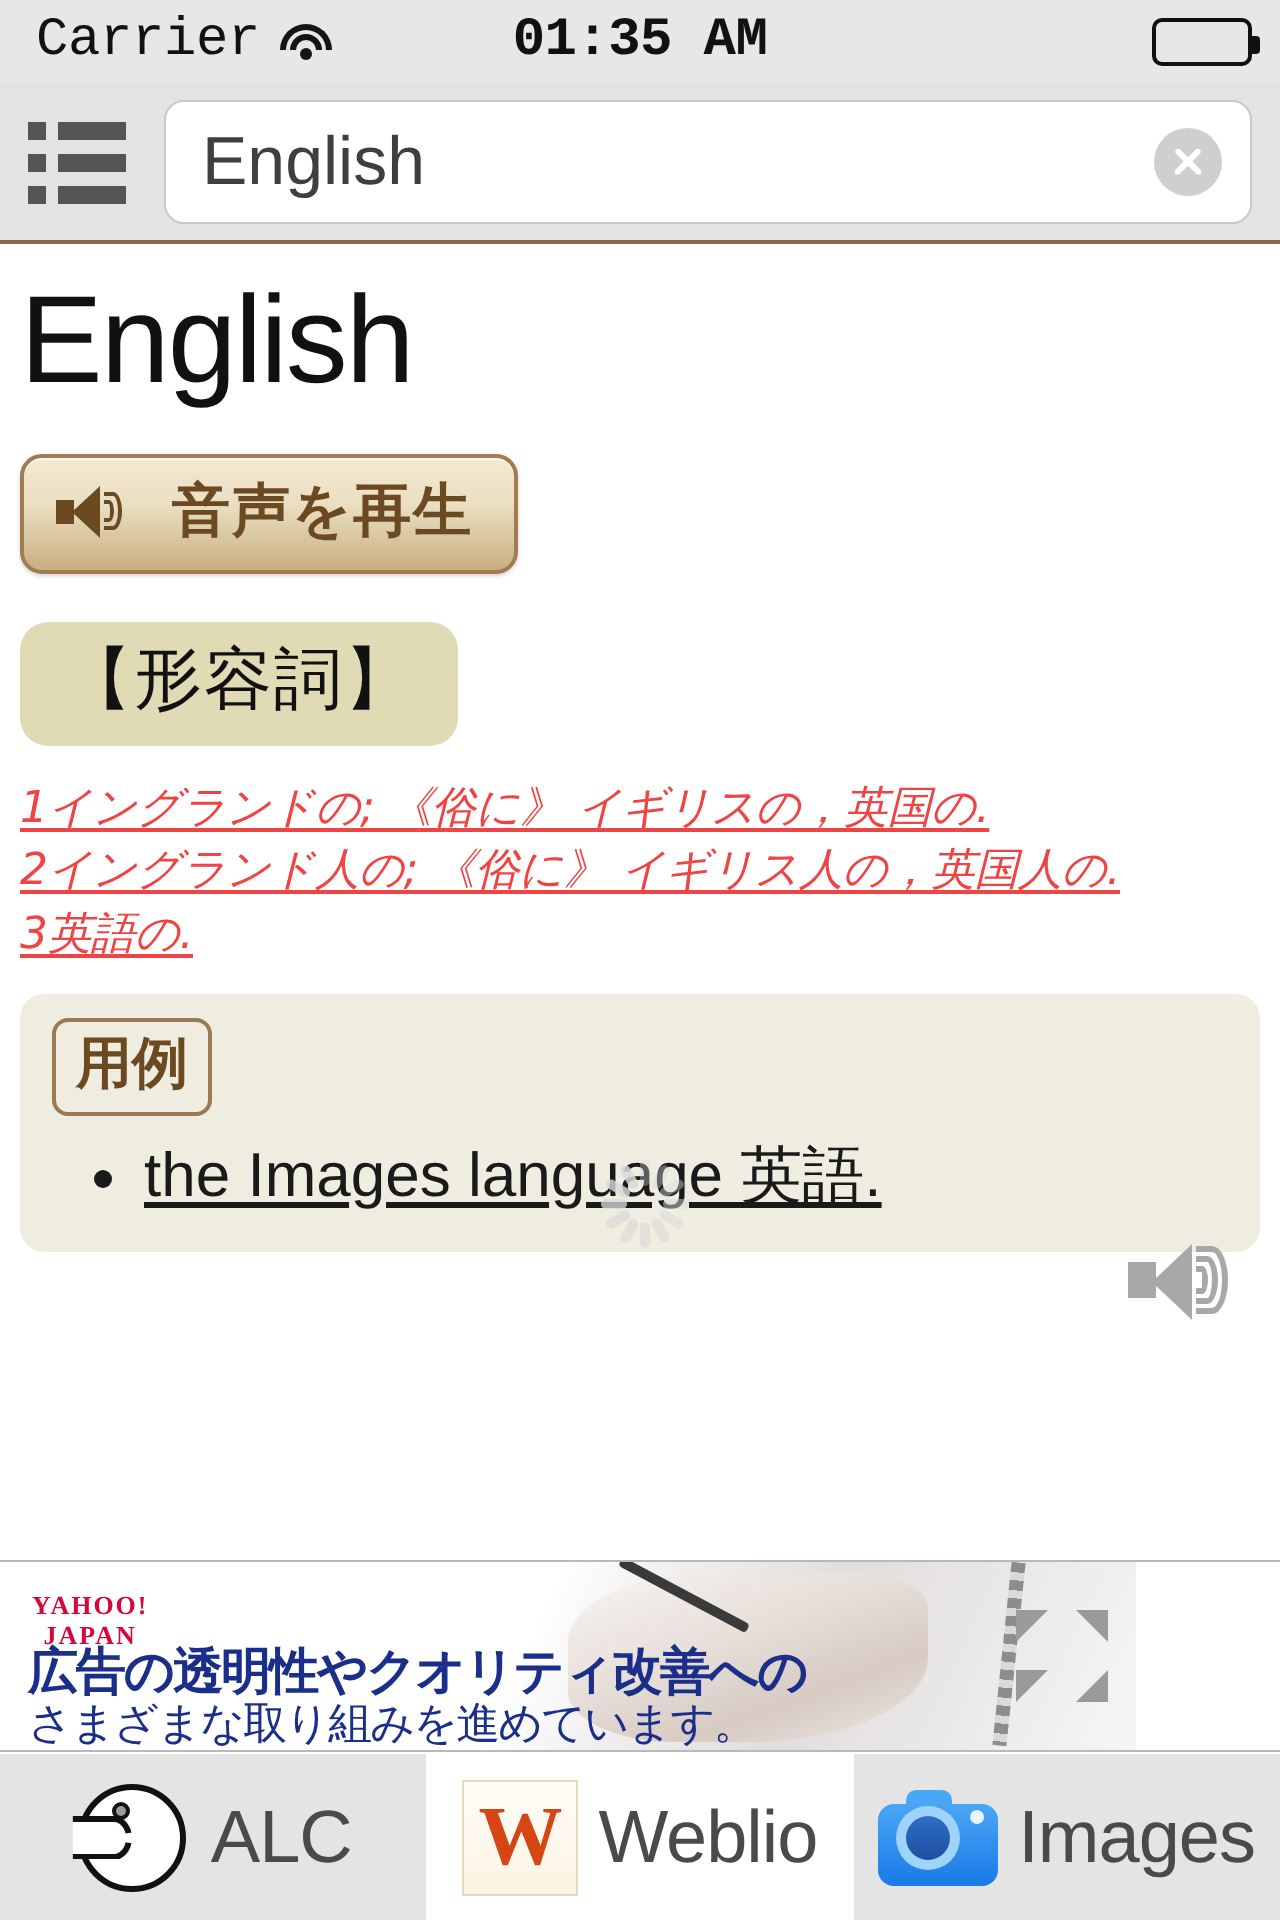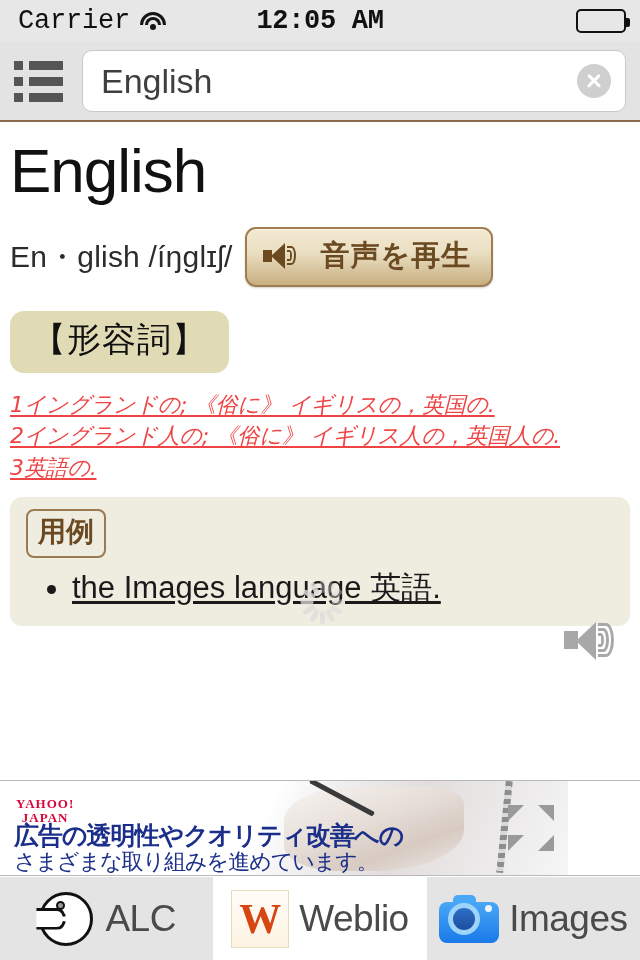--- a/index.html
+++ b/index.html
@@ -202,21 +202,21 @@
 
   <div class="statusbar">
     <div class="sb-left">
       <span class="sb-carrier">Carrier</span>
       <span class="wifi-ic">
         <i></i>
           <i></i>
           <span class="wifi-dot"></span>
       </span>
     </div>
-    <div class="sb-center">12:05 AM</div>
+    <div class="sb-center">01:35 AM</div>
     <div class="sb-right">
       <span class="batt">
         <span class="fill"></span><span class="nub"></span>
       </span>
     </div>
   </div>
 
   <div class="toolbar">
     <div class="list-btn">
       <span class="list-row">
@@ -236,21 +236,20 @@
       <input type="text" value="English" placeholder="English" style="">
       <span class="clear-btn"></span>
     </div>
   </div>
 
   <div class="content">
 
     <div class="headword">English</div>
 
     <div class="phonline">
-      <span class="phon"><span>En・glish</span>&nbsp;<span>/íŋglɪʃ/</span></span>
       <span class="audio-btn">
         <span class="spk">
           <span class="body"></span>
             <span class="cone"></span>
           <span class="w w1"></span>
             <span class="w w2"></span>
         </span>
         <span class="audio-label">音声を再生</span>
       </span>
     </div>

